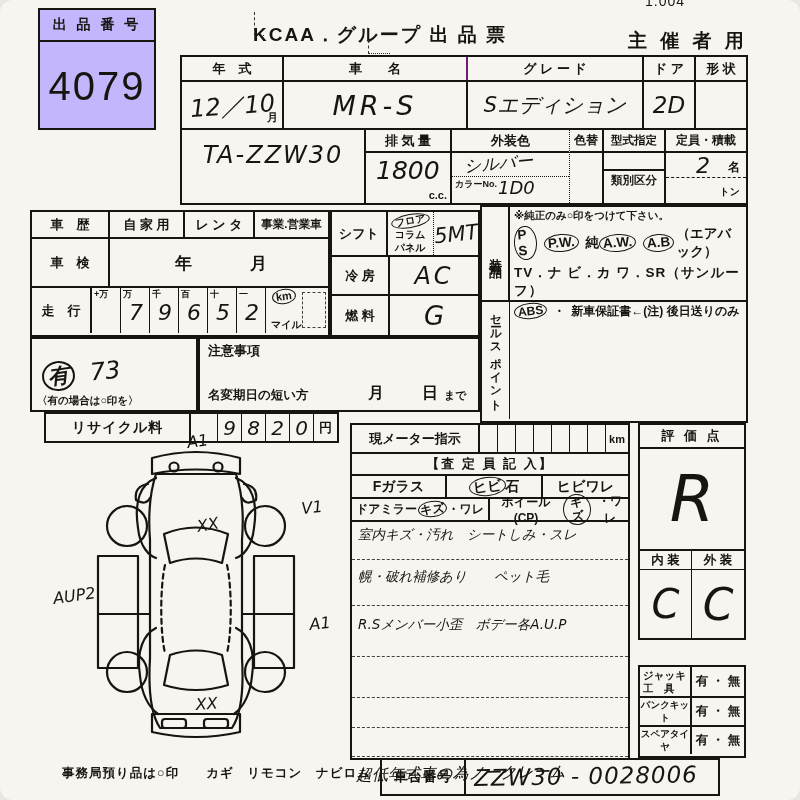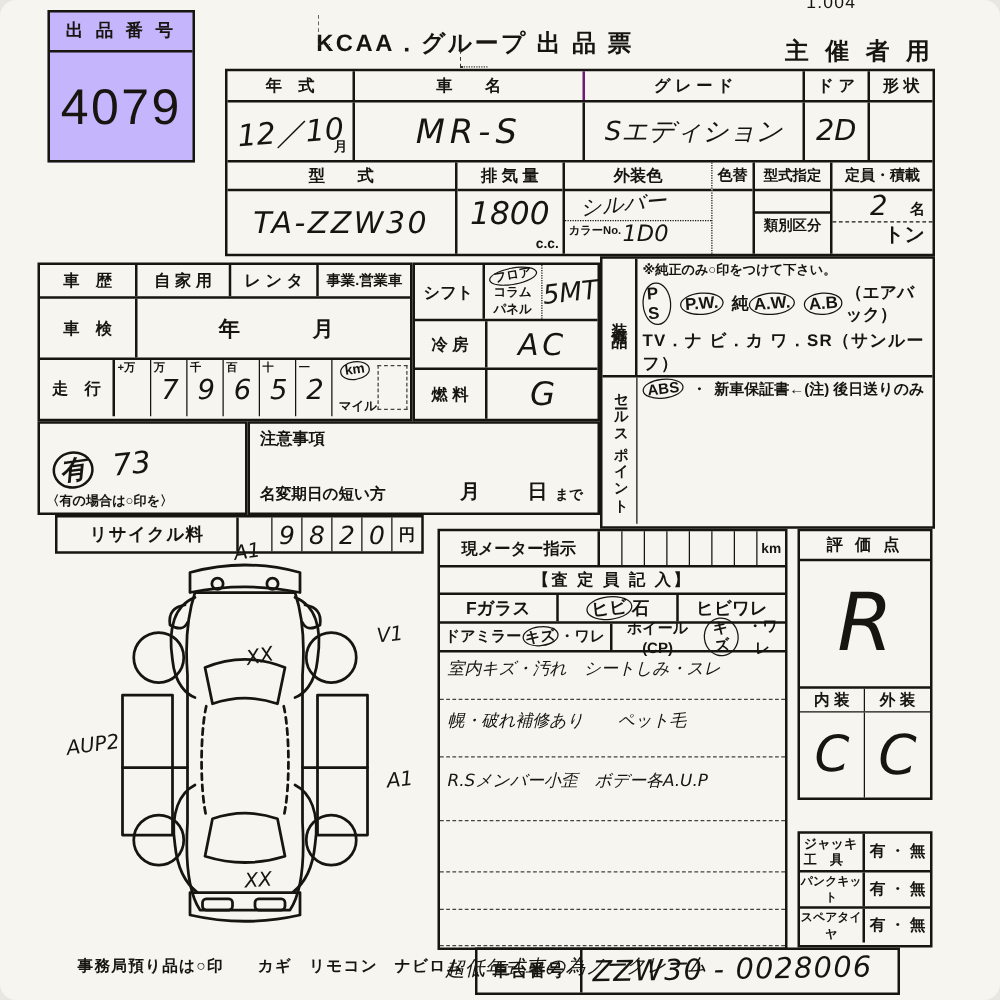--- a/index.html
+++ b/index.html
@@ -58,21 +58,20 @@
       </div>
       <div class="cell ctr hand" style="width:184px;border-right:2px solid #17150f;font-size:27px;letter-spacing:4px;">MR-S</div>
       <div class="cell ctr hand" style="width:176px;border-right:2px solid #17150f;font-size:21px;transform-origin:center;">Sエディション</div>
       <div class="cell ctr hand" style="width:52px;border-right:2px solid #17150f;font-size:23px;">2D</div>
       <div class="cell" style="flex:1;"></div>
     </div>
 
     <div class="row" style="height:73px;">
 
       <div class="cell" style="width:184px;border-right:2px solid #17150f;">
-        <div class="ctr lbl" style="height:21px;border-bottom:2px solid #17150f;font-size:13px;">型　　式</div>
         <div class="ctr hand" style="height:50px;font-size:24px;letter-spacing:2px;">TA-ZZW30</div>
       </div>
 
       <div class="cell" style="width:86px;border-right:2px solid #17150f;position:relative;">
         <div class="ctr lbl" style="height:21px;border-bottom:2px solid #17150f;font-size:13px;">排 気 量</div>
         <span class="hand" style="position:absolute;left:10px;top:26px;font-size:25px;">1800</span>
         <span style="position:absolute;right:3px;bottom:2px;font-size:11px;font-weight:bold;">c.c.</span>
       </div>
 
       <div class="cell" style="width:118px;border-right:1px dotted #17150f;position:relative;">
@@ -91,21 +90,21 @@
         <div class="ctr lbl" style="height:21px;border-bottom:2px solid #17150f;font-size:11.5px;">型式指定</div>
         <div style="height:16px;"></div>
         <div class="ctr lbl" style="height:18px;border-top:2px solid #17150f;font-size:11.5px;">類別区分</div>
       </div>
 
       <div class="cell" style="flex:1;position:relative;">
         <div class="ctr lbl" style="height:21px;border-bottom:2px solid #17150f;font-size:12px;">定員・積載</div>
         <span class="hand" style="position:absolute;left:30px;top:23px;font-size:22px;">2</span>
         <span style="position:absolute;right:6px;top:29px;font-size:12px;font-weight:bold;">名</span>
         <div style="position:absolute;left:0;top:47px;width:100%;border-top:1px dashed #17150f;"></div>
-        <span style="position:absolute;right:6px;bottom:4px;font-size:16px;font-weight:bold;">トン</span>
+        <span style="position:absolute;right:6px;bottom:4px;font-size:10px;font-weight:bold;">トン</span>
       </div>
     </div>
   </div>
 
   <div class="abs b2" style="left:30px;top:210px;width:300px;height:127px;">
     <div class="row" style="height:27px;border-bottom:2px solid #17150f;">
       <div class="cell ctr lbl" style="width:78px;border-right:2px solid #17150f;font-size:13px;">車　歴</div>
       <div class="cell ctr lbl" style="width:75px;border-right:2px solid #17150f;font-size:13px;">自 家 用</div>
       <div class="cell ctr lbl" style="width:70px;border-right:2px solid #17150f;font-size:13px;">レ ン タ</div>
       <div class="cell ctr lbl" style="flex:1;font-size:11.5px;">事業.営業車</div>

